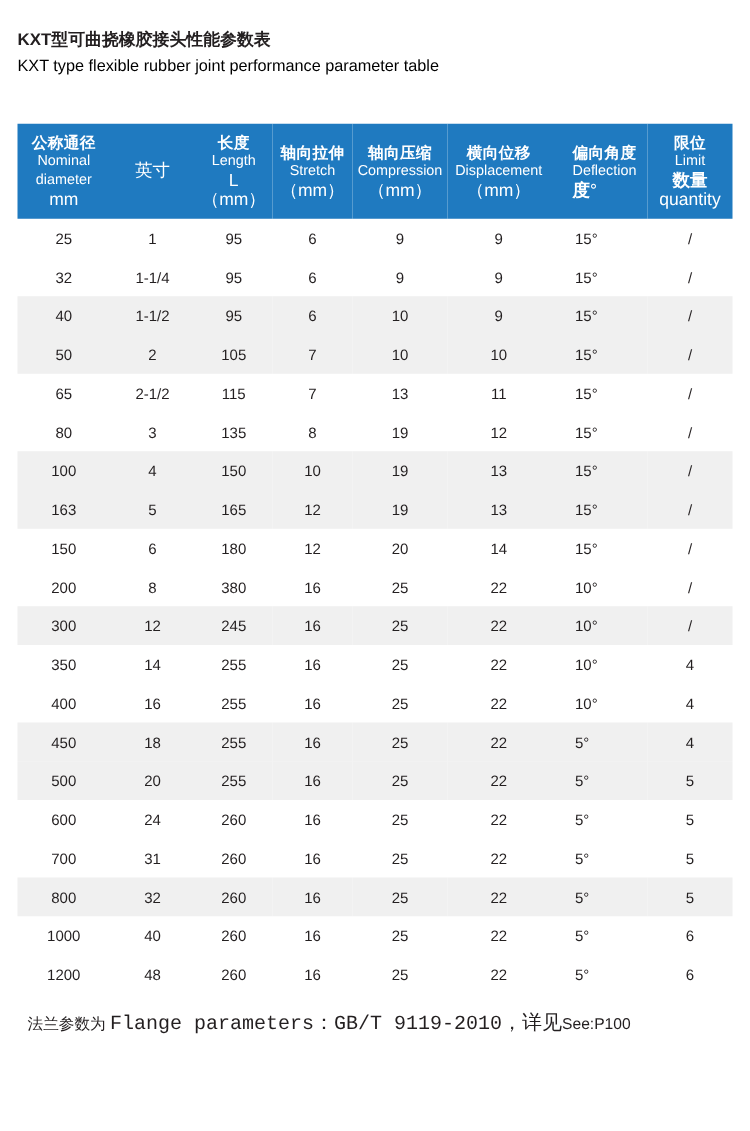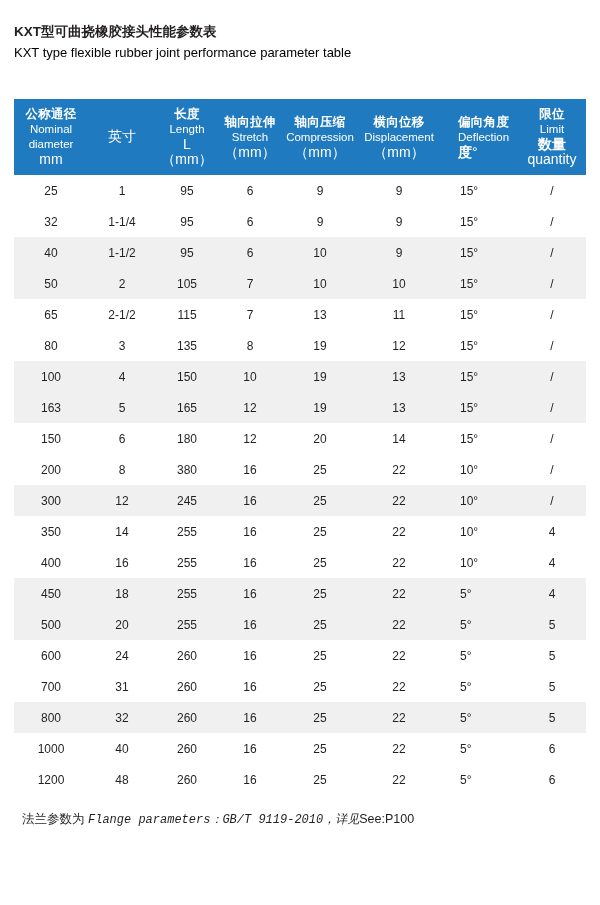--- a/index.html
+++ b/index.html
@@ -100,22 +100,21 @@
   th.col-defl { padding-left: 18px; }
   .footer {
     margin-top: 14px;
     font-size: 12.5px;
     color: #231f20;
     padding-left: 8px;
     line-height: 20px;
   }
   .footer .mono {
     font-family: "Liberation Mono", monospace;
-    font-size: 12px;
-    font-style: italic;
+    font-size: 16px;
   }
 </style>
 </head>
 <body>
 
 <div class="page">
 
   <div class="title-cn">KXT型可曲挠橡胶接头性能参数表</div>
   <div class="title-en">KXT type flexible rubber joint performance parameter table</div>
 

